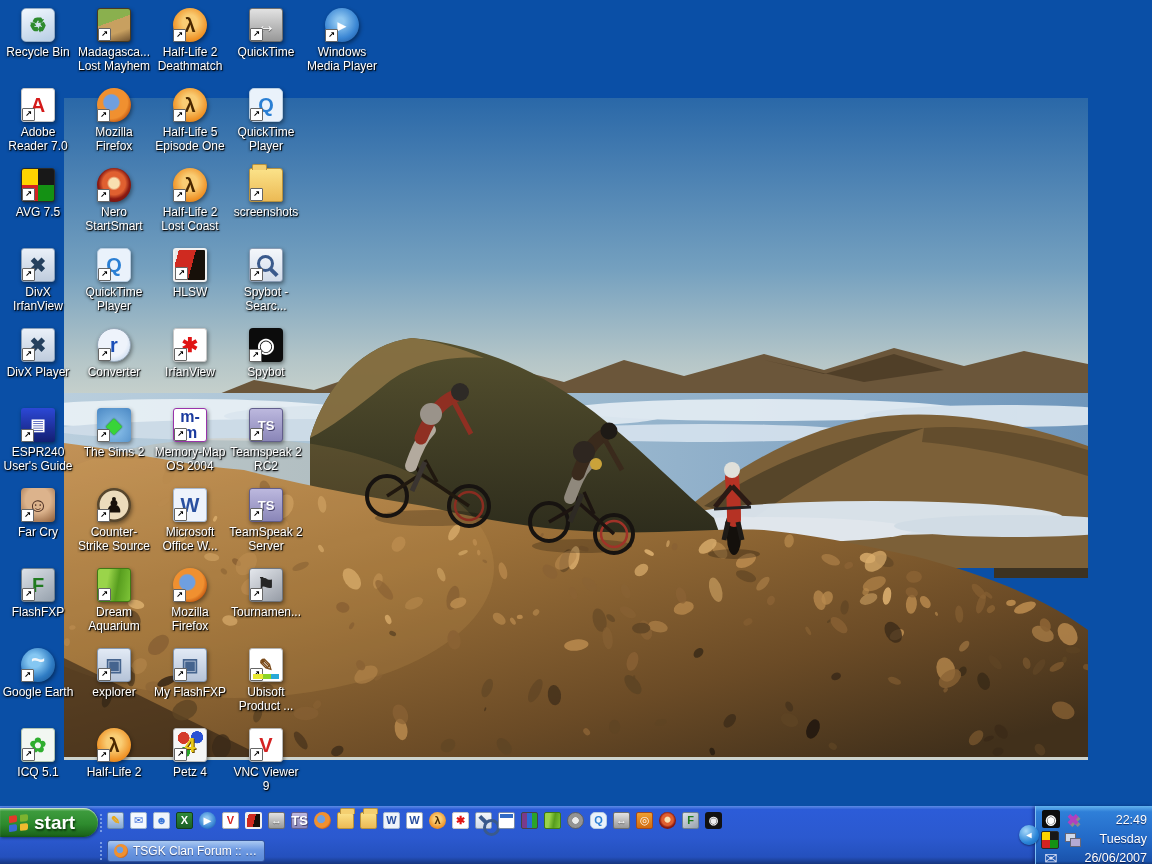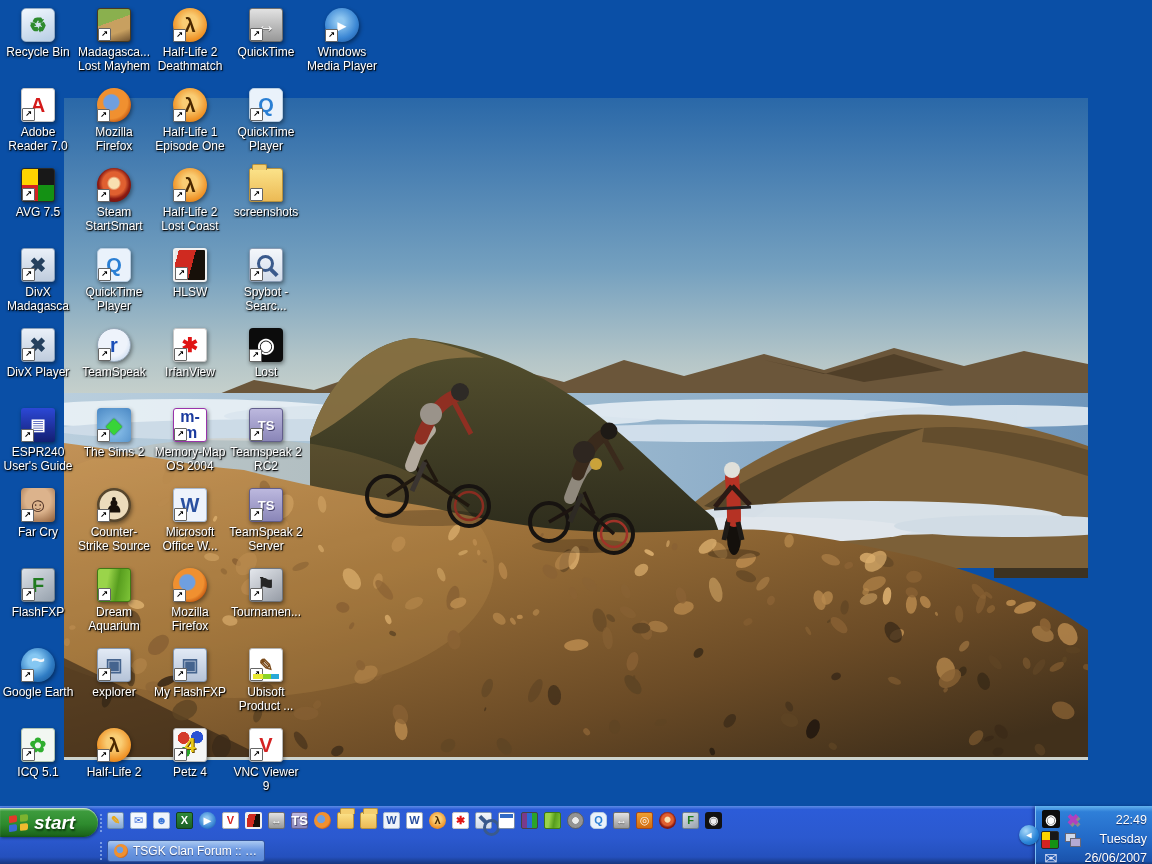--- a/index.html
+++ b/index.html
@@ -132,21 +132,21 @@
   .ic-mail .g{color:#dde2f6;font-weight:normal;font-size:16px;}
 
   
   #taskbar{position:absolute;left:0;bottom:0;width:1152px;height:58px;
      background:linear-gradient(180deg,#5c8be4 0,#2c5cd8 6%,#2b59cf 55%,#2450bd 88%,#16367e 100%);}
   #start-btn{position:absolute;left:0;top:2px;width:98px;height:29px;
      border-radius:0 15px 15px 0;cursor:pointer;
      background:linear-gradient(180deg,#8cc98c 0,#3d9b3d 12%,#2e8b2e 55%,#1c671c 92%,#155515 100%);
      box-shadow:inset 0 1px 1px rgba(255,255,255,.6),1px 1px 3px rgba(0,0,0,.45);
      display:flex;align-items:center;gap:6px;padding-left:9px;box-sizing:border-box;}
-  #start-label{color:#fff;font-style:italic;font-weight:bold;font-size:19px;
+  #start-label{color:#fff;font-weight:bold;font-size:19px;
      text-shadow:1px 2px 2px #0a380a;}
   .flag{position:relative;width:19px;height:18px;transform:skewY(-6deg);}
   .flag i{position:absolute;width:8px;height:7px;border-radius:1px 2px 2px 1px;}
   .flag .f1{left:0;top:1px;background:#e23a2a;}
   .flag .f2{right:0;top:1px;background:#7db32f;}
   .flag .f3{left:0;bottom:1px;background:#3a6ad4;}
   .flag .f4{right:0;bottom:1px;background:#f0bb2f;}
   .grip{position:absolute;width:3px;height:18px;border-left:2px dotted #9ab8f0;opacity:.7;}
   #quick-launch{position:absolute;left:107px;top:6px;display:flex;gap:6px;align-items:center;}
   #win-buttons{position:absolute;left:107px;top:34px;}
@@ -460,21 +460,21 @@
         <div class="icbox ic-avg big">
           <span class="sc">↗</span>
         </div>
         <div class="dlabel">AVG 7.5</div>
       </div>
       <div class="dicon" style="left: 1px; top: 248px;">
         <div class="icbox ic-divx big">
           <span class="g">✖</span>
           <span class="sc">↗</span>
         </div>
-        <div class="dlabel">DivX Madagasca</div>
+        <div class="dlabel">DivX IrfanView</div>
       </div>
       <div class="dicon" style="left: 1px; top: 328px;">
         <div class="icbox ic-divx big">
           <span class="g">✖</span>
           <span class="sc">↗</span>
         </div>
         <div class="dlabel">DivX Player</div>
       </div>
       <div class="dicon" style="left: 1px; top: 408px;">
         <div class="icbox ic-espr big">
@@ -520,35 +520,35 @@
       <div class="dicon" style="left: 77px; top: 88px;">
         <div class="icbox ic-firefox big">
           <span class="sc">↗</span>
         </div>
         <div class="dlabel">Mozilla Firefox</div>
       </div>
       <div class="dicon" style="left: 77px; top: 168px;">
         <div class="icbox ic-nero big">
           <span class="sc">↗</span>
         </div>
-        <div class="dlabel">Steam StartSmart</div>
+        <div class="dlabel">Nero StartSmart</div>
       </div>
       <div class="dicon" style="left: 77px; top: 248px;">
         <div class="icbox ic-quicktime big">
           <span class="g">Q</span>
           <span class="sc">↗</span>
         </div>
         <div class="dlabel">QuickTime Player</div>
       </div>
       <div class="dicon" style="left: 77px; top: 328px;">
         <div class="icbox ic-realplayer big">
           <span class="g">r</span>
           <span class="sc">↗</span>
         </div>
-        <div class="dlabel">TeamSpeak</div>
+        <div class="dlabel">Converter</div>
       </div>
       <div class="dicon" style="left: 77px; top: 408px;">
         <div class="icbox ic-sims2 big">
           <span class="g">◆</span>
           <span class="sc">↗</span>
         </div>
         <div class="dlabel">The Sims 2</div>
       </div>
       <div class="dicon" style="left: 77px; top: 488px;">
         <div class="icbox ic-css big">
@@ -582,21 +582,21 @@
           <span class="g">λ</span>
           <span class="sc">↗</span>
         </div>
         <div class="dlabel">Half-Life 2 Deathmatch</div>
       </div>
       <div class="dicon" style="left: 153px; top: 88px;">
         <div class="icbox ic-half-life big">
           <span class="g">λ</span>
           <span class="sc">↗</span>
         </div>
-        <div class="dlabel">Half-Life 1 Episode One</div>
+        <div class="dlabel">Half-Life 5 Episode One</div>
       </div>
       <div class="dicon" style="left: 153px; top: 168px;">
         <div class="icbox ic-half-life big">
           <span class="g">λ</span>
           <span class="sc">↗</span>
         </div>
         <div class="dlabel">Half-Life 2 Lost Coast</div>
       </div>
       <div class="dicon" style="left: 153px; top: 248px;">
         <div class="icbox ic-hlsw big">
@@ -669,21 +669,21 @@
         <div class="icbox ic-spybot big">
           <span class="sc">↗</span>
         </div>
         <div class="dlabel">Spybot - Searc...</div>
       </div>
       <div class="dicon" style="left: 229px; top: 328px;">
         <div class="icbox ic-steam big">
           <span class="g">◉</span>
           <span class="sc">↗</span>
         </div>
-        <div class="dlabel">Lost</div>
+        <div class="dlabel">Spybot</div>
       </div>
       <div class="dicon" style="left: 229px; top: 408px;">
         <div class="icbox ic-teamspeak big">
           <span class="g">TS</span>
           <span class="sc">↗</span>
         </div>
         <div class="dlabel">Teamspeak 2 RC2</div>
       </div>
       <div class="dicon" style="left: 229px; top: 488px;">
         <div class="icbox ic-teamspeak big">

